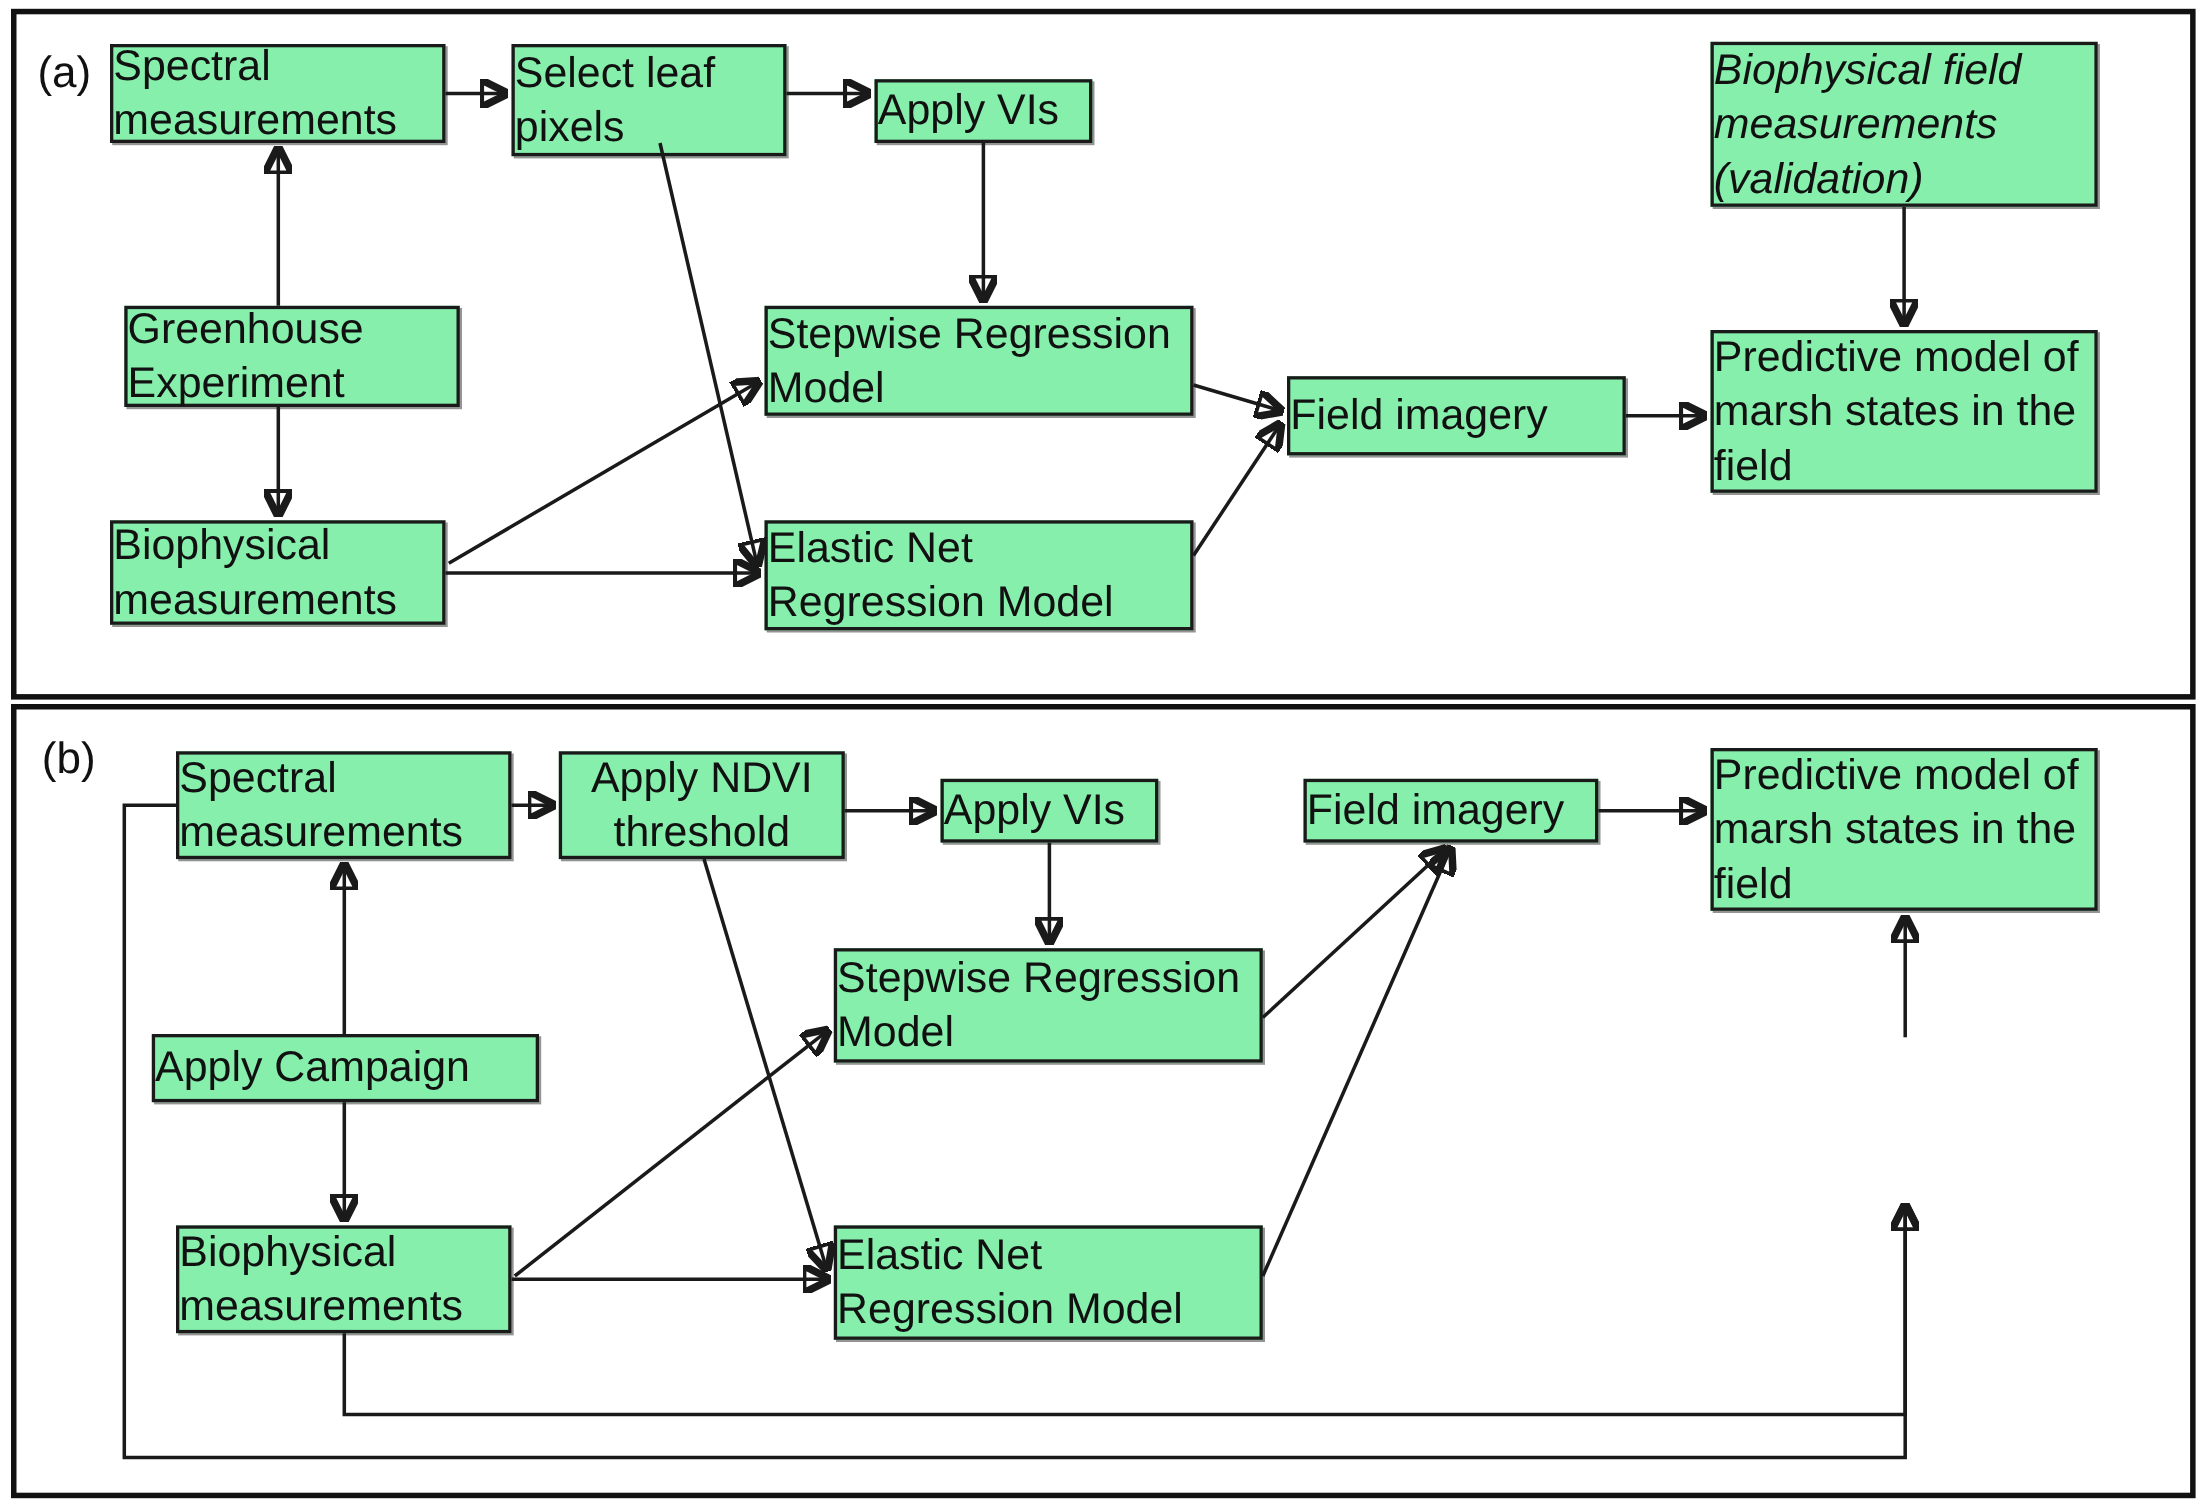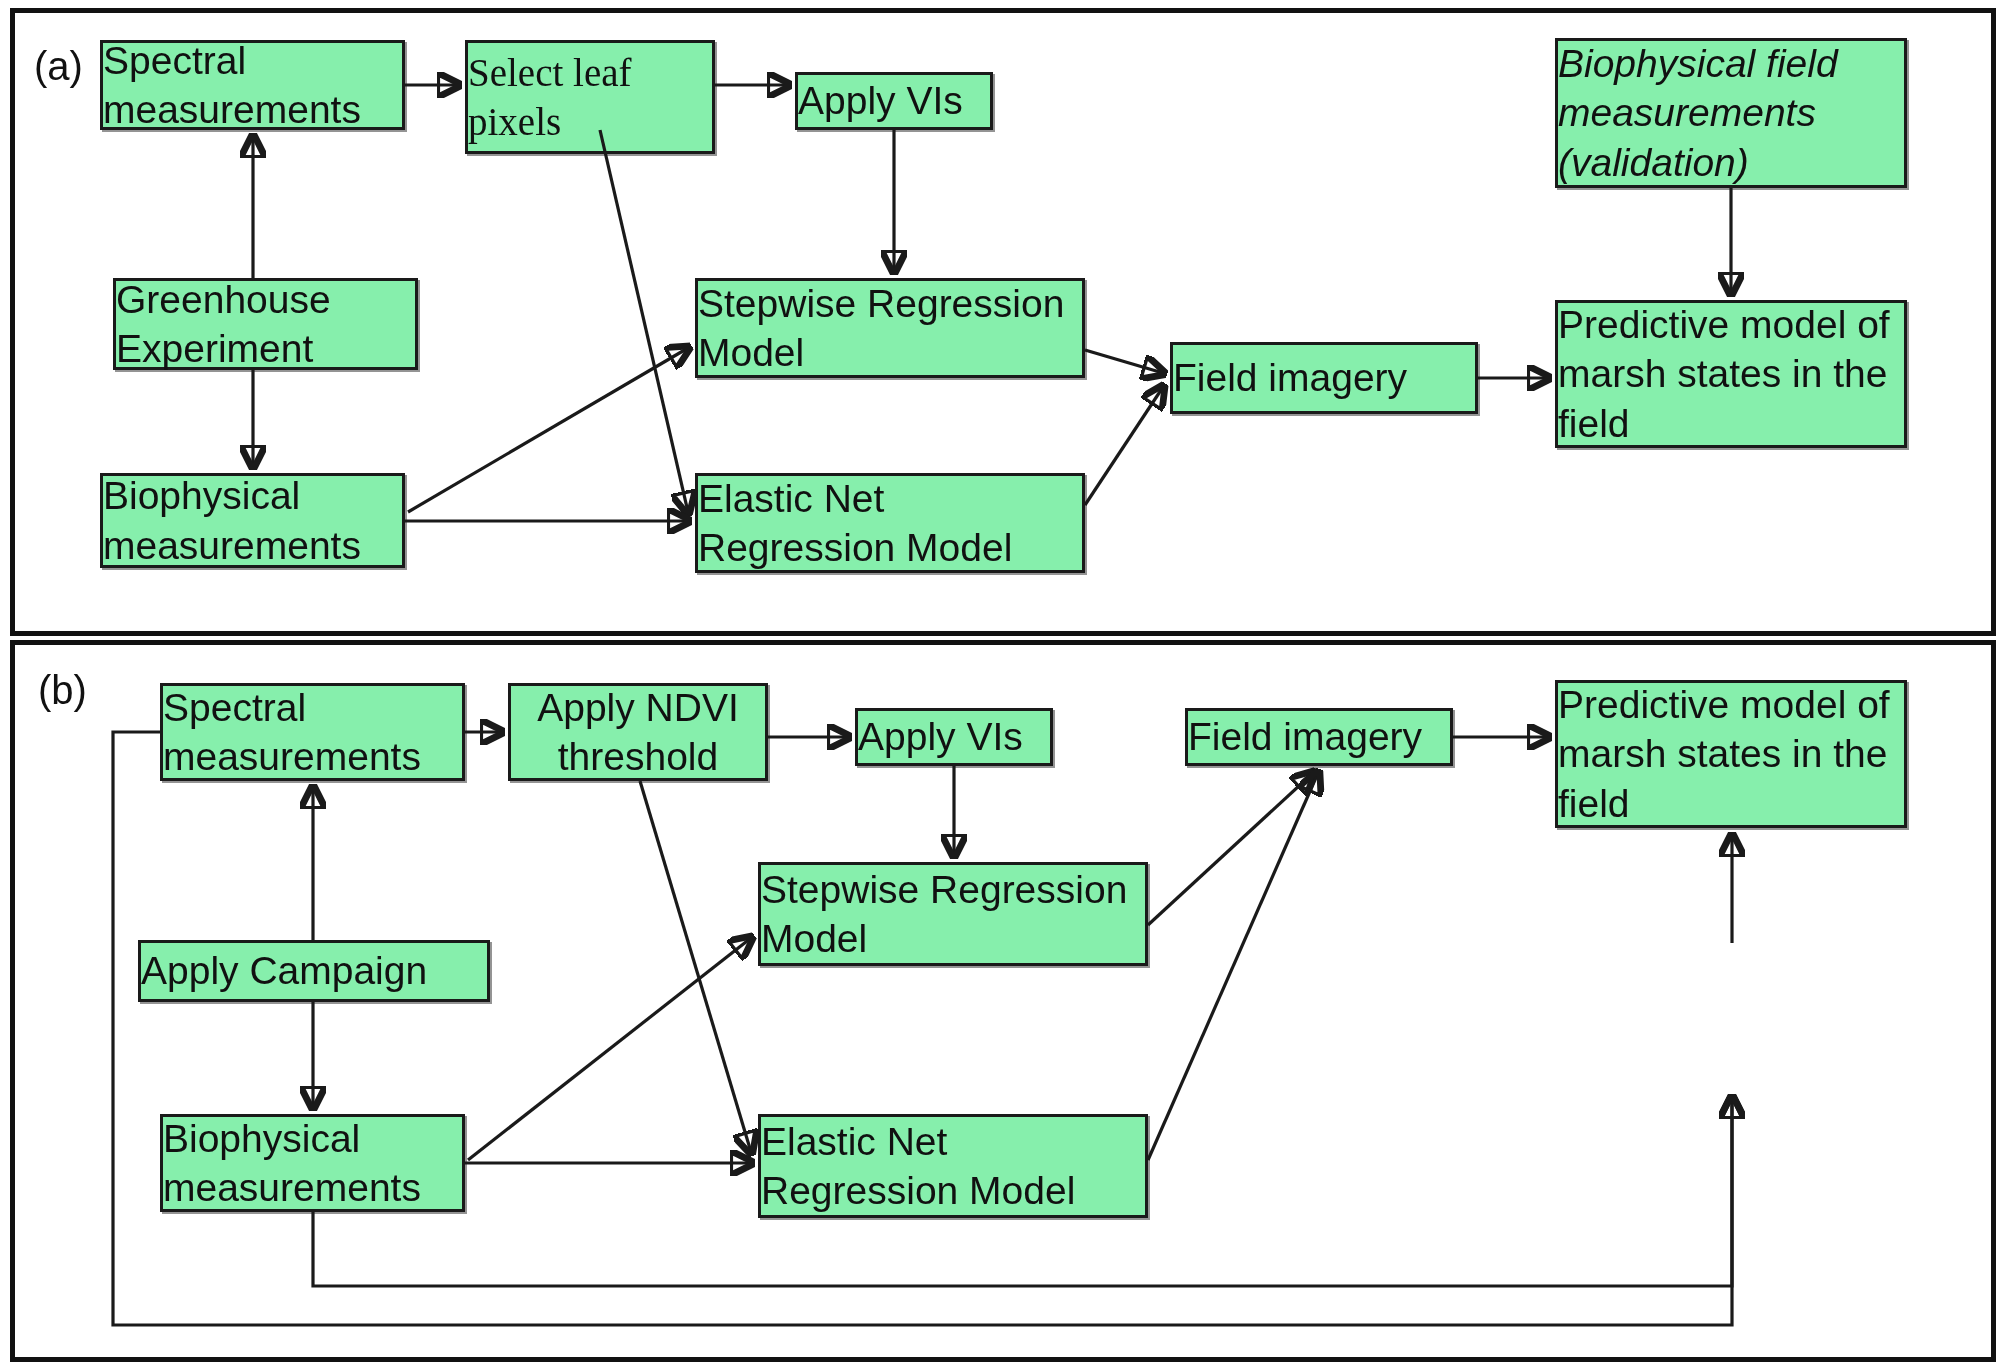--- a/index.html
+++ b/index.html
@@ -62,21 +62,21 @@
 </style>
 </head>
 <body>
 
 <div id="root">
 
   <div class="panel" id="panel-a"></div>
   <div class="panel-label" style="left:34px; top:44px;">(a)</div>
 
   <div class="node" style="left:100px;  top:40px;  width:305px; height:90px;">Spectral measurements</div>
-  <div class="node" style="left:465px;  top:40px;  width:250px; height:114px;font-family:Liberation Serif, serif;">Select leaf pixels</div>
+  <div class="node" style="left:465px;  top:40px;  width:250px; height:102px;">Select leaf pixels</div>
   <div class="node" style="left:795px;  top:72px;  width:198px; height:58px;">Apply VIs</div>
   <div class="node" style="left:1555px; top:38px;  width:352px; height:150px;font-style:italic;">Biophysical field measurements (validation)</div>
 
   <div class="node" style="left:100px;  top:278px; width:305px; height:92px;margin-left:13px;">Greenhouse Experiment</div>
   <div class="node" style="left:695px;  top:278px; width:390px; height:100px;">Stepwise Regression Model</div>
   <div class="node" style="left:1170px; top:342px; width:308px; height:72px;">Field imagery</div>
   <div class="node" style="left:1555px; top:300px; width:352px; height:148px;">Predictive model of marsh states in the field</div>
 
   <div class="node" style="left:100px;  top:473px; width:305px; height:95px;">Biophysical measurements</div>
   <div class="node" style="left:695px;  top:473px; width:390px; height:100px;">Elastic Net Regression Model</div>

